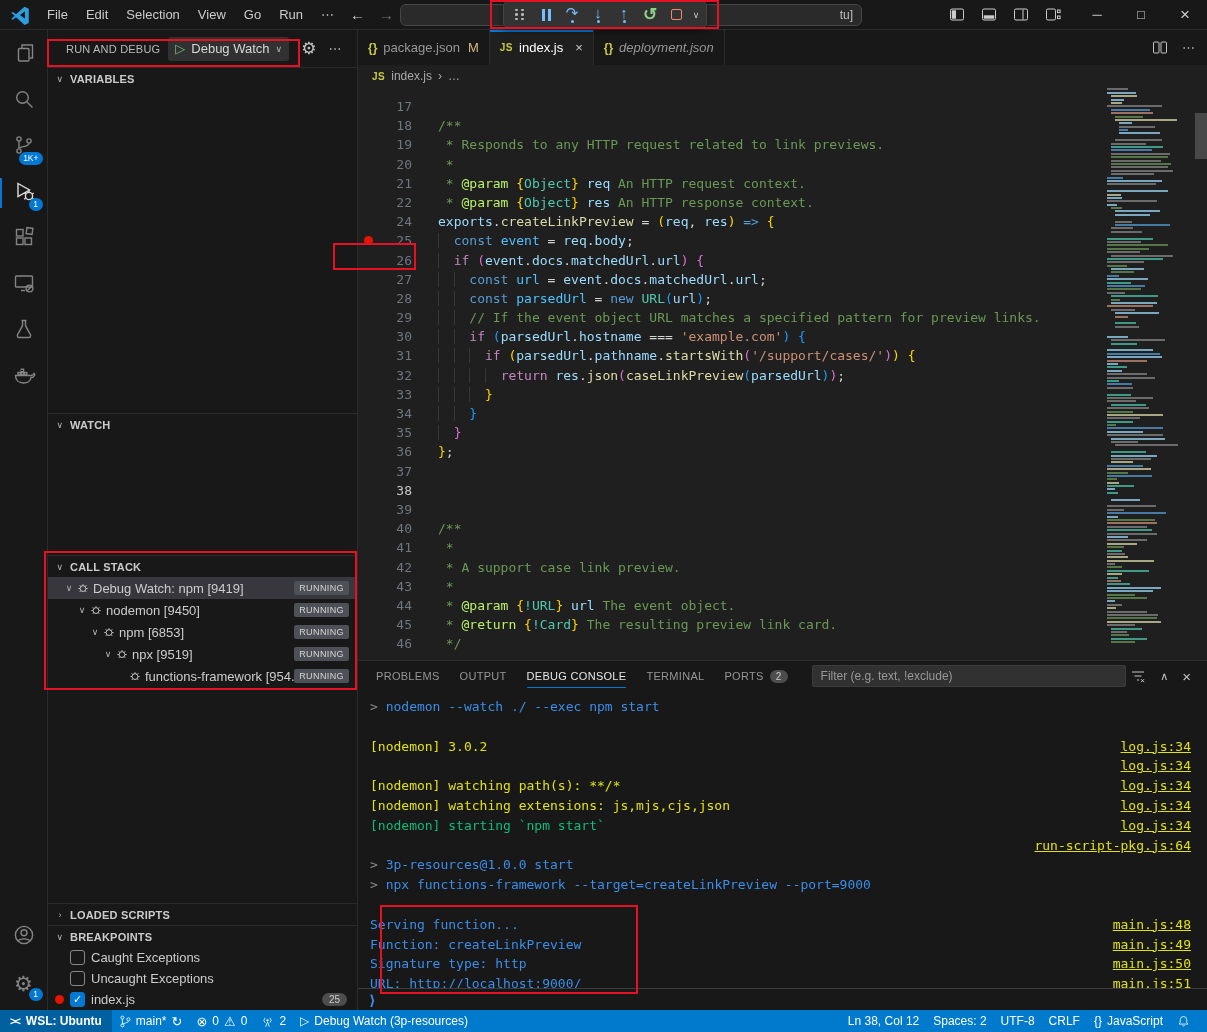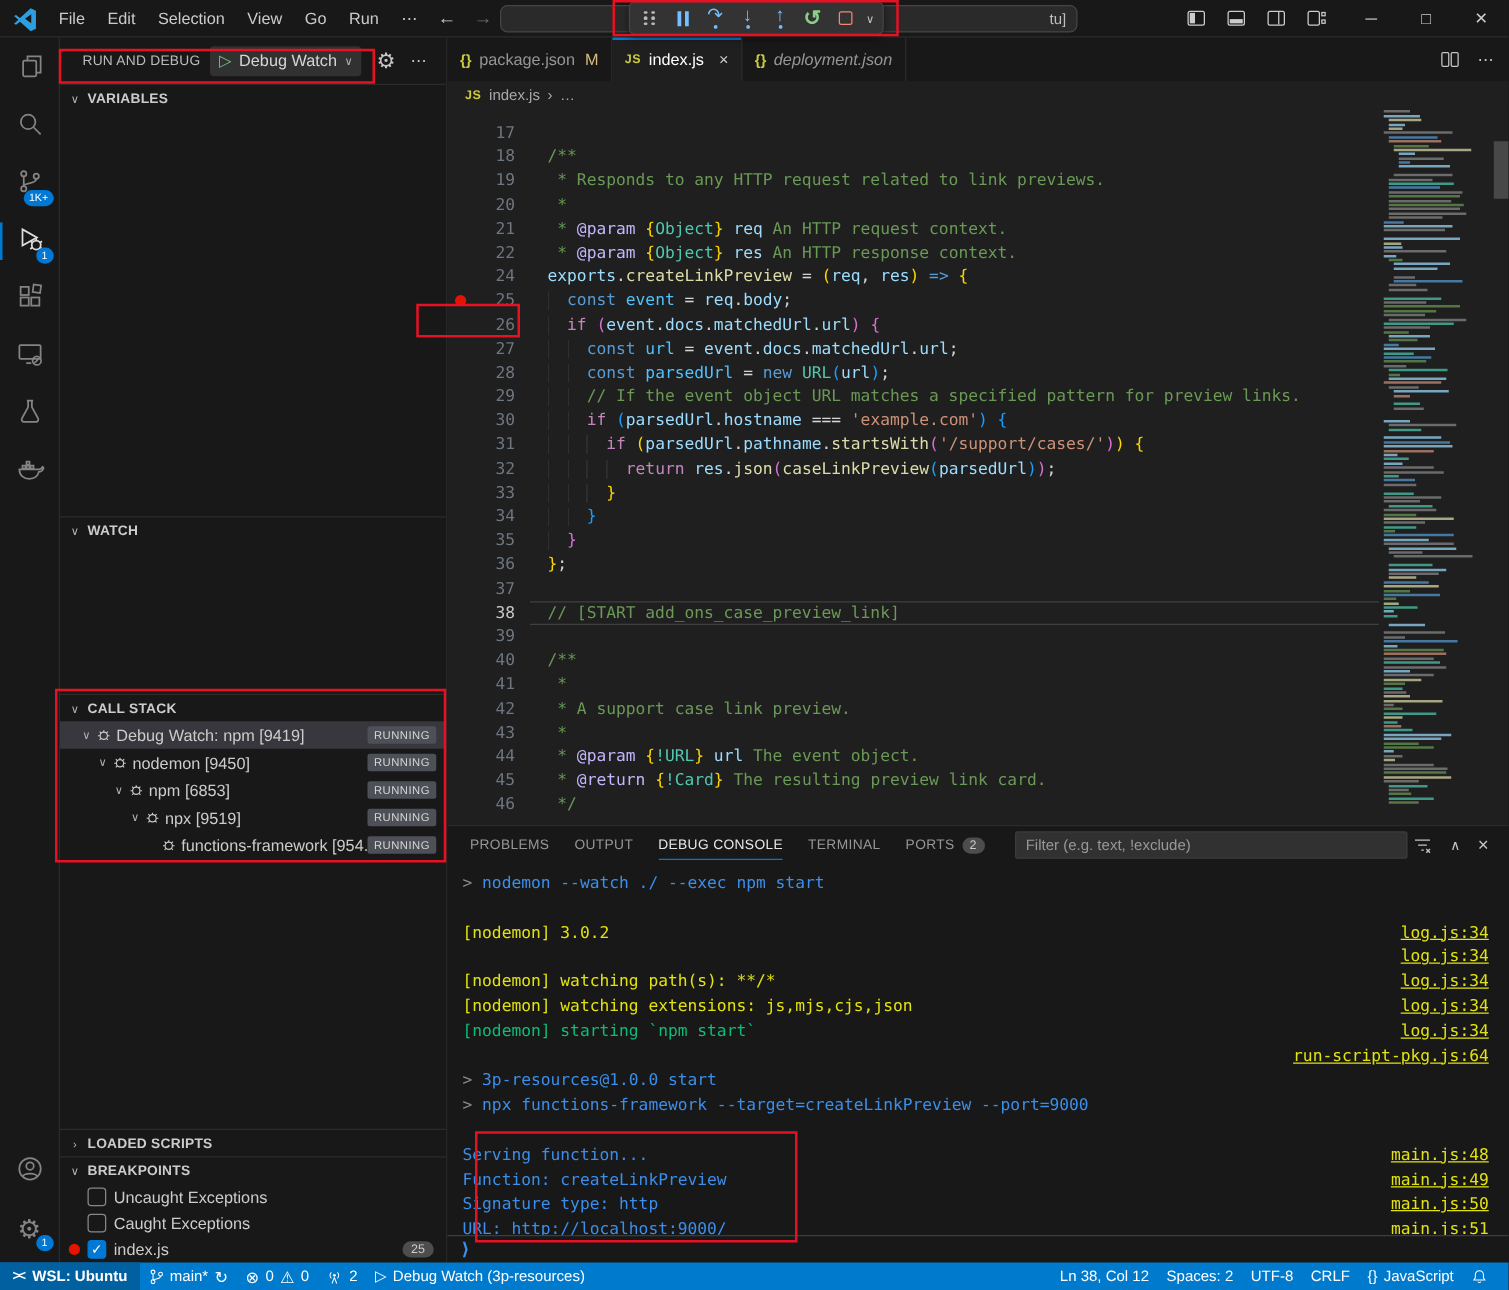--- a/index.html
+++ b/index.html
@@ -102,21 +102,21 @@
   .code-lines{position:absolute;inset:0;padding-top:10px;font-family:"DejaVu Sans Mono",monospace;font-size:13px}
   .code-line{display:flex;height:19.2px;line-height:19.2px;white-space:pre}
   .gutter{width:66px;flex:none;display:flex}
   .bp-col{width:20px;text-align:center;line-height:19.2px}
   .bp-col .dot-red{margin-top:5px}
   .lnum{width:34px;text-align:right;color:#6e7681}
   .lnum.curnum{color:#c6c6c6}
   .lcontent{flex:1;padding-left:14px;margin-right:104px;white-space:pre;overflow:hidden}
   .code-line.cur .lcontent{box-shadow:inset 0 1px 0 #404040,inset 0 -1px 0 #404040}
   .ind{box-shadow:inset 1px 0 0 #363636}
-  .cmt{color:#6a9955}.dockw{color:#c4b5fd}.kw{color:#569cd6}.ctrl{color:#c586c0}
+  .cmt{color:#6a9955}.dockw{color:#bef264}.kw{color:#569cd6}.ctrl{color:#c586c0}
   .str{color:#ce9178}.fn{color:#dcdcaa}.var{color:#9cdcfe}.var2{color:#4fc1ff}
   .type{color:#4ec9b0}.fg{color:#d4d4d4}
   .b1{color:#ffd700}.b2{color:#da70d6}.b3{color:#179fff}
   .minimap{position:absolute;top:0;right:12px;width:90px;bottom:0;overflow:hidden;opacity:.9}
   .vthumb{position:absolute;right:0;top:26px;width:12px;height:46px;background:rgba(121,121,121,.45)}
 
   
   .panel{height:350px;flex:none;background:#181818;border-top:1px solid #2b2b2b;display:flex;flex-direction:column}
   .panel-tabs{height:30px;flex:none;display:flex;align-items:center;padding:0 10px;gap:4px}
   .ptab{padding:4px 8px;font-size:11px;letter-spacing:.3px;color:#969696;position:relative;
@@ -402,25 +402,25 @@
           <span class="chev">›</span>
           <span>LOADED SCRIPTS</span>
         </div>
       <div class="sec-head">
           <span class="chev">∨</span>
           <span>BREAKPOINTS</span>
         </div>
       <div id="bplist">
           <div class="bp-row">
             <span class="cbox"></span>
-            <span>Uncaught Exceptions</span>
+            <span>Caught Exceptions</span>
           </div>
           <div class="bp-row">
             <span class="cbox"></span>
-            <span>Caught Exceptions</span>
+            <span>Uncaught Exceptions</span>
           </div>
           <div class="bp-row">
             <span class="bp-glyph"><span class="dot-red"></span></span>
             <span class="cbox on">✓</span>
             <span>index.js</span>
             <span class="bp-count">25</span>
           </div>
         </div>
     </div>
 
@@ -469,21 +469,21 @@
             <div class="code-line"><span class="gutter"><span class="bp-col"></span><span class="lnum">28</span></span><span class="lcontent"><span class="ind">  </span><span class="ind">  </span><span class="kw">const</span><span class="fg"> </span><span class="var2">parsedUrl</span><span class="fg"> </span><span class="fg">=</span><span class="fg"> </span><span class="kw">new</span><span class="fg"> </span><span class="type">URL</span><span class="b3">(</span><span class="var">url</span><span class="b3">)</span><span class="fg">;</span></span></div>
             <div class="code-line"><span class="gutter"><span class="bp-col"></span><span class="lnum">29</span></span><span class="lcontent"><span class="ind">  </span><span class="ind">  </span><span class="cmt">// If the event object URL matches a specified pattern for preview links.</span></span></div>
             <div class="code-line"><span class="gutter"><span class="bp-col"></span><span class="lnum">30</span></span><span class="lcontent"><span class="ind">  </span><span class="ind">  </span><span class="ctrl">if</span><span class="fg"> </span><span class="b3">(</span><span class="var">parsedUrl</span><span class="fg">.</span><span class="var">hostname</span><span class="fg"> </span><span class="fg">===</span><span class="fg"> </span><span class="str">'example.com'</span><span class="b3">)</span><span class="fg"> </span><span class="b3">{</span></span></div>
             <div class="code-line"><span class="gutter"><span class="bp-col"></span><span class="lnum">31</span></span><span class="lcontent"><span class="ind">  </span><span class="ind">  </span><span class="ind">  </span><span class="ctrl">if</span><span class="fg"> </span><span class="b1">(</span><span class="var">parsedUrl</span><span class="fg">.</span><span class="var">pathname</span><span class="fg">.</span><span class="fn">startsWith</span><span class="b2">(</span><span class="str">'/support/cases/'</span><span class="b2">)</span><span class="b1">)</span><span class="fg"> </span><span class="b1">{</span></span></div>
             <div class="code-line"><span class="gutter"><span class="bp-col"></span><span class="lnum">32</span></span><span class="lcontent"><span class="ind">  </span><span class="ind">  </span><span class="ind">  </span><span class="ind">  </span><span class="ctrl">return</span><span class="fg"> </span><span class="var">res</span><span class="fg">.</span><span class="fn">json</span><span class="b2">(</span><span class="fn">caseLinkPreview</span><span class="b3">(</span><span class="var">parsedUrl</span><span class="b3">)</span><span class="b2">)</span><span class="fg">;</span></span></div>
             <div class="code-line"><span class="gutter"><span class="bp-col"></span><span class="lnum">33</span></span><span class="lcontent"><span class="ind">  </span><span class="ind">  </span><span class="ind">  </span><span class="b1">}</span></span></div>
             <div class="code-line"><span class="gutter"><span class="bp-col"></span><span class="lnum">34</span></span><span class="lcontent"><span class="ind">  </span><span class="ind">  </span><span class="b3">}</span></span></div>
             <div class="code-line"><span class="gutter"><span class="bp-col"></span><span class="lnum">35</span></span><span class="lcontent"><span class="ind">  </span><span class="b2">}</span></span></div>
             <div class="code-line"><span class="gutter"><span class="bp-col"></span><span class="lnum">36</span></span><span class="lcontent"><span class="b1">}</span><span class="fg">;</span></span></div>
             <div class="code-line"><span class="gutter"><span class="bp-col"></span><span class="lnum">37</span></span><span class="lcontent"></span></div>
-            <div class="code-line cur"><span class="gutter"><span class="bp-col"></span><span class="lnum curnum">38</span></span><span class="lcontent"><span class="cmt">// [START add_ons_case_preview_link]</span></span></div>
+            <div class="code-line cur"><span class="gutter"><span class="bp-col"></span><span class="lnum curnum">38</span></span></div>
             <div class="code-line"><span class="gutter"><span class="bp-col"></span><span class="lnum">39</span></span><span class="lcontent"></span></div>
             <div class="code-line"><span class="gutter"><span class="bp-col"></span><span class="lnum">40</span></span><span class="lcontent"><span class="cmt">/**</span></span></div>
             <div class="code-line"><span class="gutter"><span class="bp-col"></span><span class="lnum">41</span></span><span class="lcontent"><span class="cmt"> *</span></span></div>
             <div class="code-line"><span class="gutter"><span class="bp-col"></span><span class="lnum">42</span></span><span class="lcontent"><span class="cmt"> * A support case link preview.</span></span></div>
             <div class="code-line"><span class="gutter"><span class="bp-col"></span><span class="lnum">43</span></span><span class="lcontent"><span class="cmt"> *</span></span></div>
             <div class="code-line"><span class="gutter"><span class="bp-col"></span><span class="lnum">44</span></span><span class="lcontent"><span class="cmt"> * </span><span class="dockw">@param</span><span class="cmt"> </span><span class="b1">{</span><span class="type">!URL</span><span class="b1">}</span><span class="cmt"> </span><span class="var">url</span><span class="cmt"> The event object.</span></span></div>
             <div class="code-line"><span class="gutter"><span class="bp-col"></span><span class="lnum">45</span></span><span class="lcontent"><span class="cmt"> * </span><span class="dockw">@return</span><span class="cmt"> </span><span class="b1">{</span><span class="type">!Card</span><span class="b1">}</span><span class="cmt"> </span><span class="cmt">The resulting preview link card.</span></span></div>
             <div class="code-line"><span class="gutter"><span class="bp-col"></span><span class="lnum">46</span></span><span class="lcontent"><span class="cmt"> */</span></span></div>
           </div>
         <div class="minimap" id="minimap">

